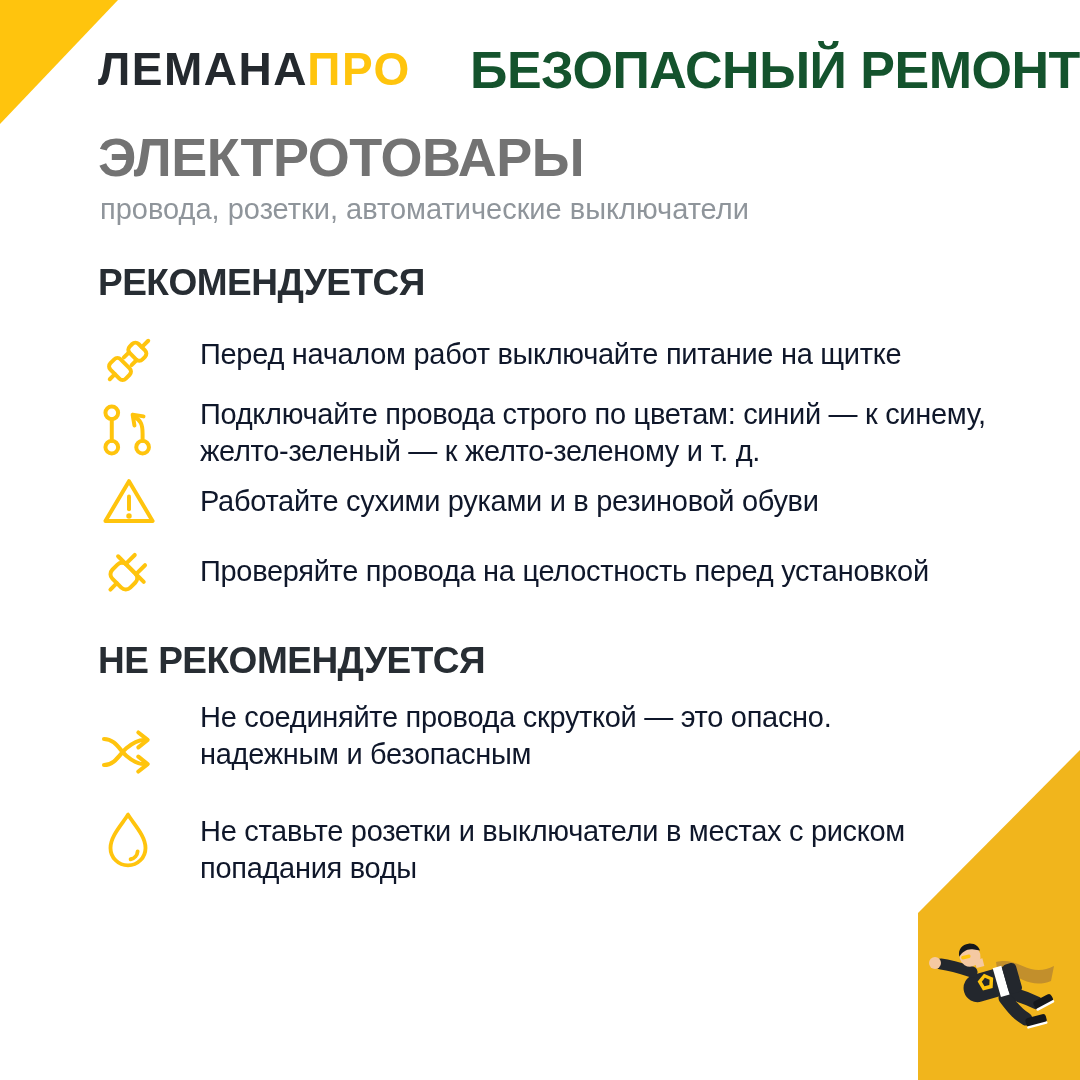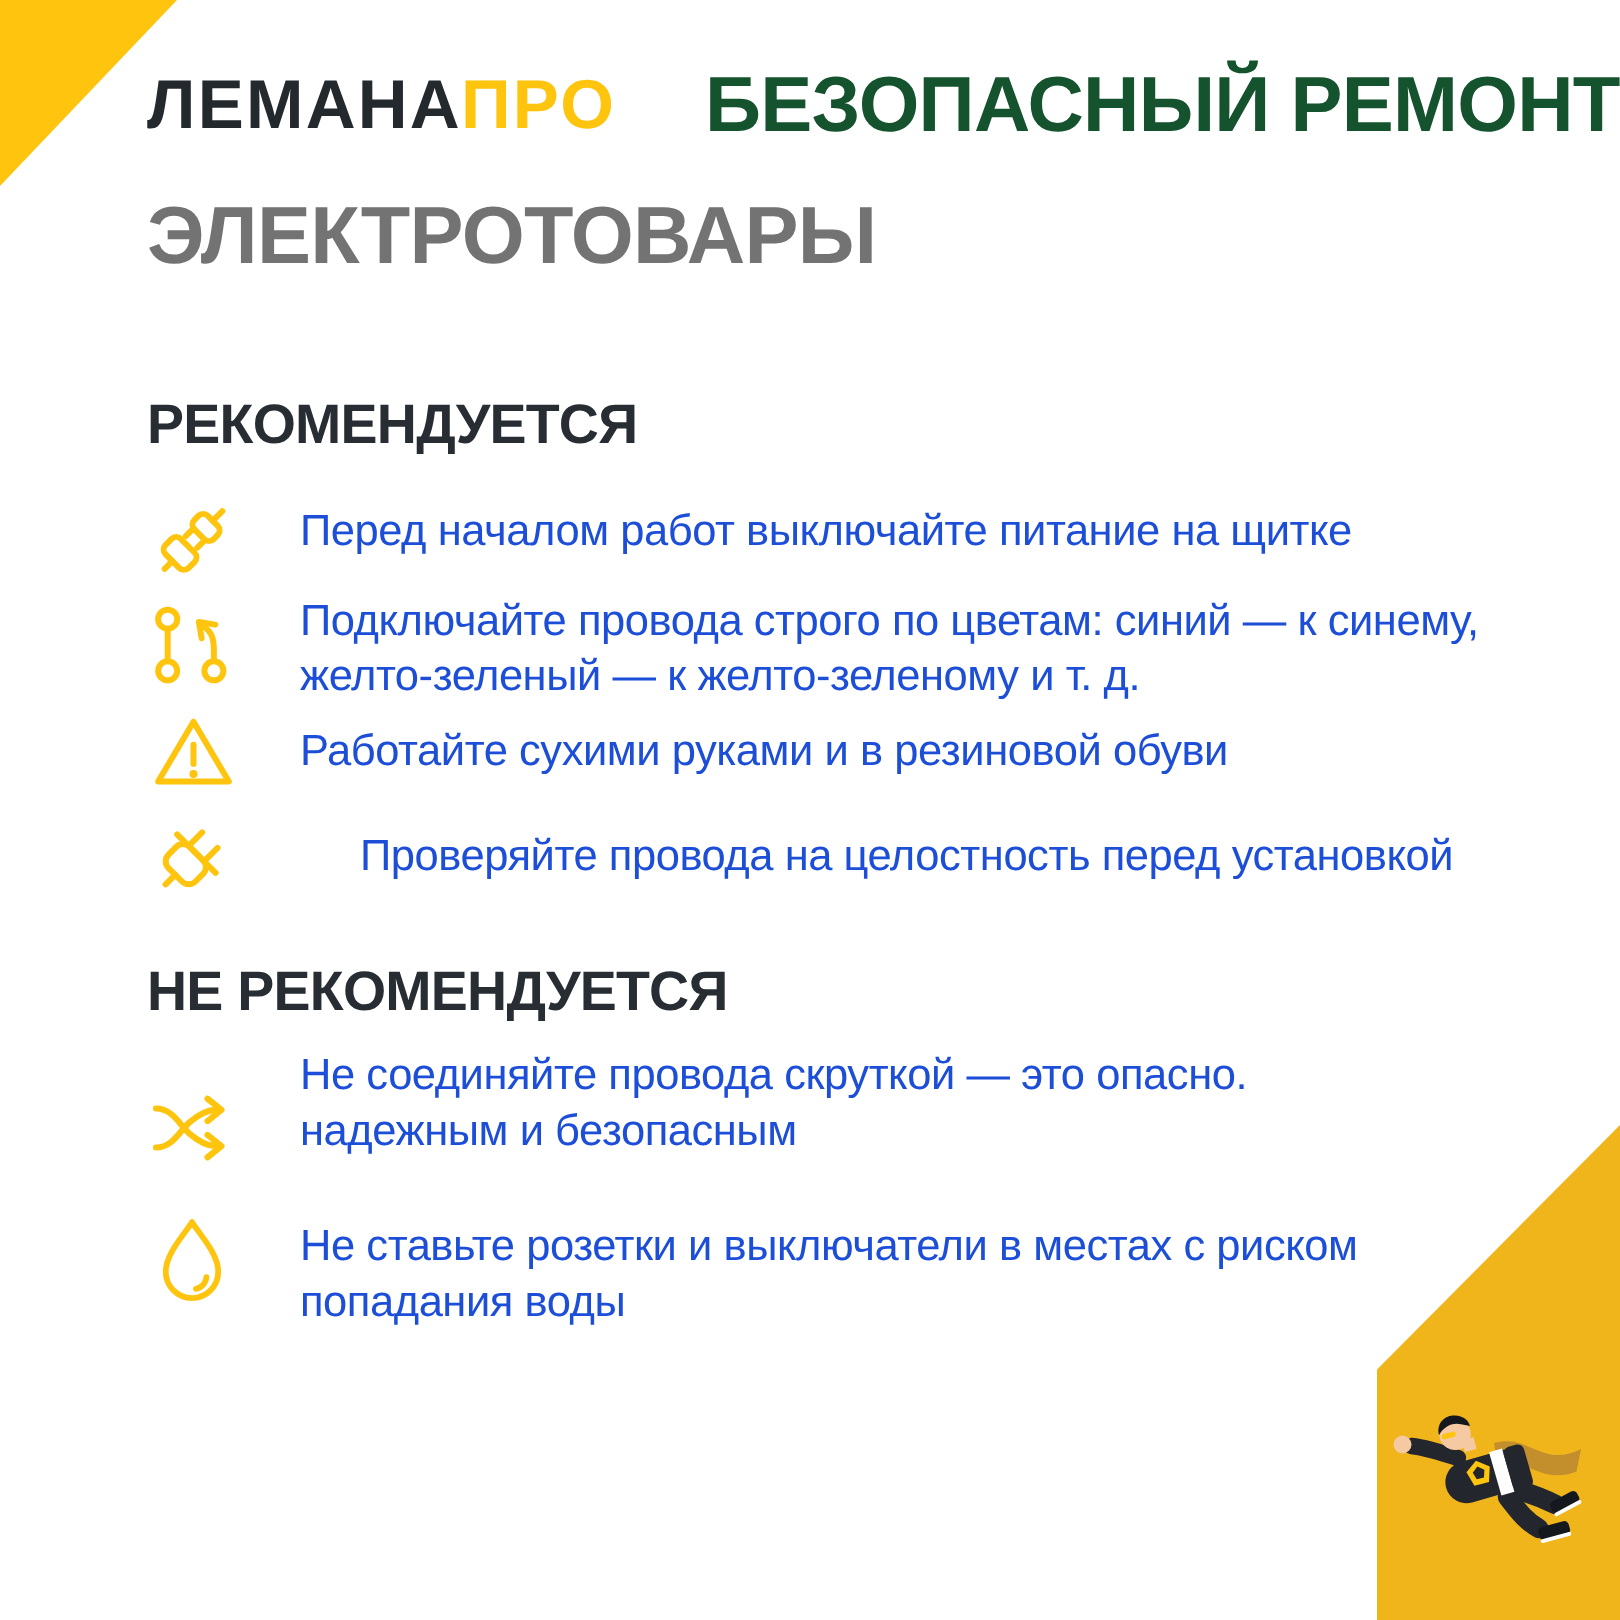--- a/index.html
+++ b/index.html
@@ -26,27 +26,27 @@
     color:#8F959B; line-height:1.25; white-space:nowrap; }
 
   .section-heading { position:absolute; left:98px; font-size:37px; font-weight:bold;
     letter-spacing:-0.5px; color:#272D33; line-height:1; white-space:nowrap; }
   #heading-recommended { top:264px; }
   #heading-not-recommended { top:642px; }
 
   .item-icon { position:absolute; left:100px; width:58px; height:58px; }
   .item-icon svg { width:100%; height:100%; display:block; }
   .item-text { position:absolute; left:200px; width:800px; font-size:29px; line-height:37px;
-    color:#1d4ed8; letter-spacing:-0.3px; font-weight:500; }
+    color:#0f172a; letter-spacing:-0.3px; font-weight:500; }
   .item-text div { white-space:nowrap; }
 
   #icon-1 { top:331px; } #text-1 { top:336px; }
   #icon-2 { top:401px; } #text-2 { top:396px; }
   #icon-3 { top:473px; } #text-3 { top:483px; }
-  #icon-4 { top:542px; } #text-4 { top:553px;margin-left:40px; }
+  #icon-4 { top:542px; } #text-4 { top:553px; }
   #icon-5 { top:726px; width:60px; height:52px; } #text-5 { top:699px; }
   #icon-6 { top:809px; width:56px; height:62px; } #text-6 { top:813px; }
 
   .ic { stroke:#FFC40D; stroke-width:4.4; fill:none; stroke-linecap:round; stroke-linejoin:round; }
   .ic-fill { fill:#FFC40D; stroke:none; }
 
   .mascot { position:absolute; left:912px; top:930px; width:150px; height:110px; }
   .mascot svg { width:100%; height:100%; display:block; }
 </style>
 </head>
@@ -55,20 +55,21 @@
 <div class="page">
 
   <div class="corner-tl"></div>
 
   <div class="logo">
     <span>ЛЕМАНА</span><span class="accent">ПРО</span>
   </div>
   <div class="program-title">БЕЗОПАСНЫЙ РЕМОНТ</div>
 
   <h1 class="page-title">ЭЛЕКТРОТОВАРЫ</h1>
+  <div class="page-subtitle">провода, розетки, автоматические выключатели</div>
 
   <h2 class="section-heading" id="heading-recommended">РЕКОМЕНДУЕТСЯ</h2>
 
   <div class="item-icon" id="icon-1">
     <svg viewBox="0 0 64 64">
         <g transform="rotate(-45 32 32)">
       <path class="ic" d="M2 32 H10"></path>
       <rect class="ic" x="10" y="20" width="16" height="24" rx="5"></rect>
       <path class="ic" d="M38 26 H30 M38 38 H30"></path>
       <rect class="ic" x="38" y="22" width="14" height="20" rx="5"></rect>

